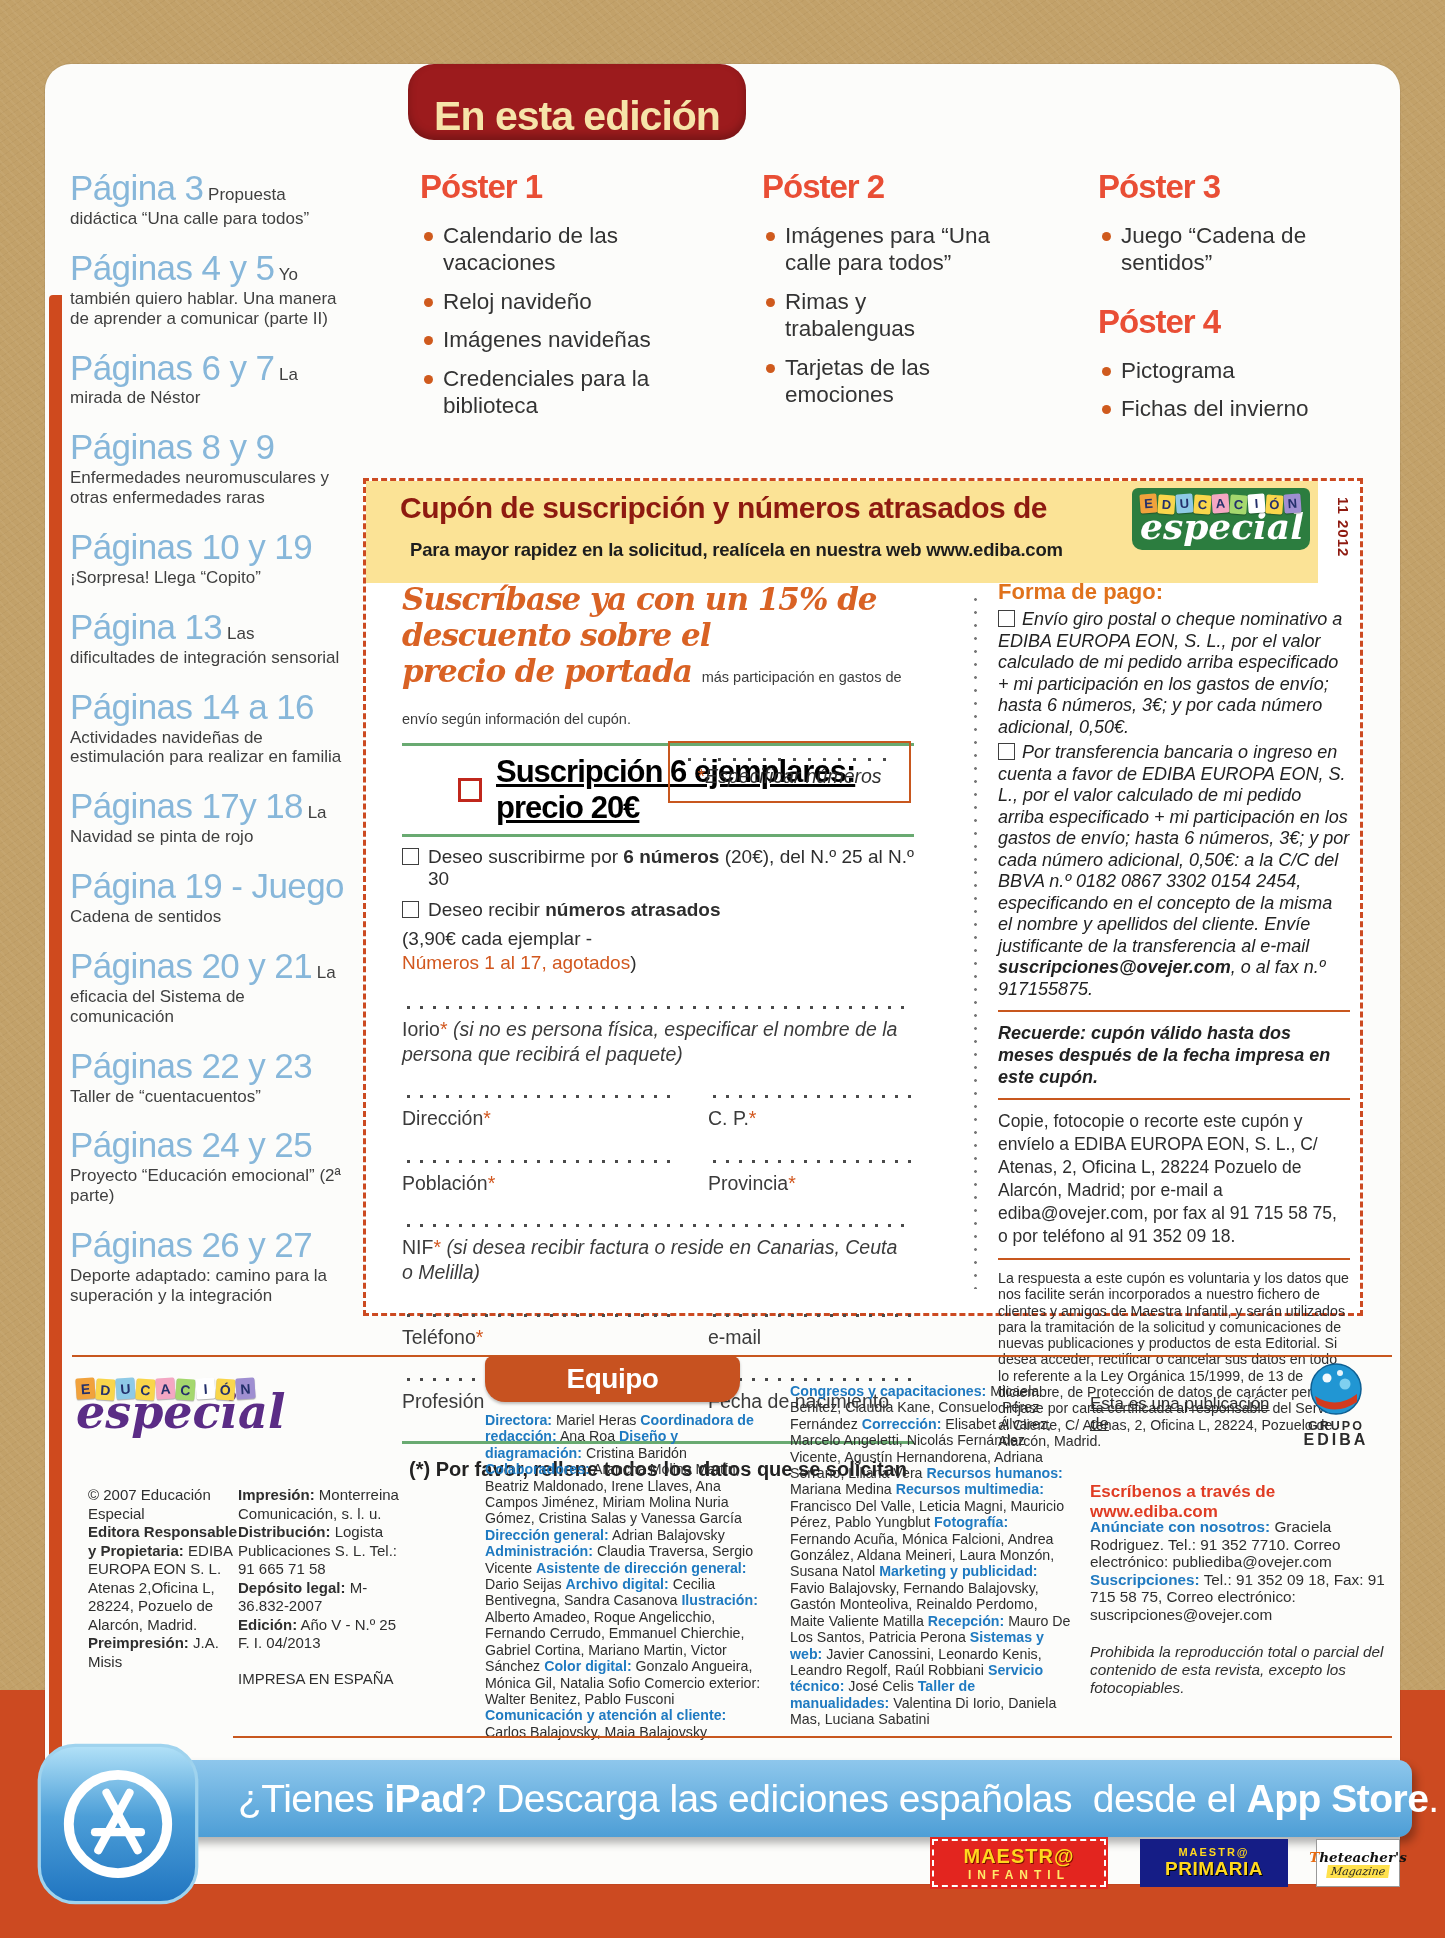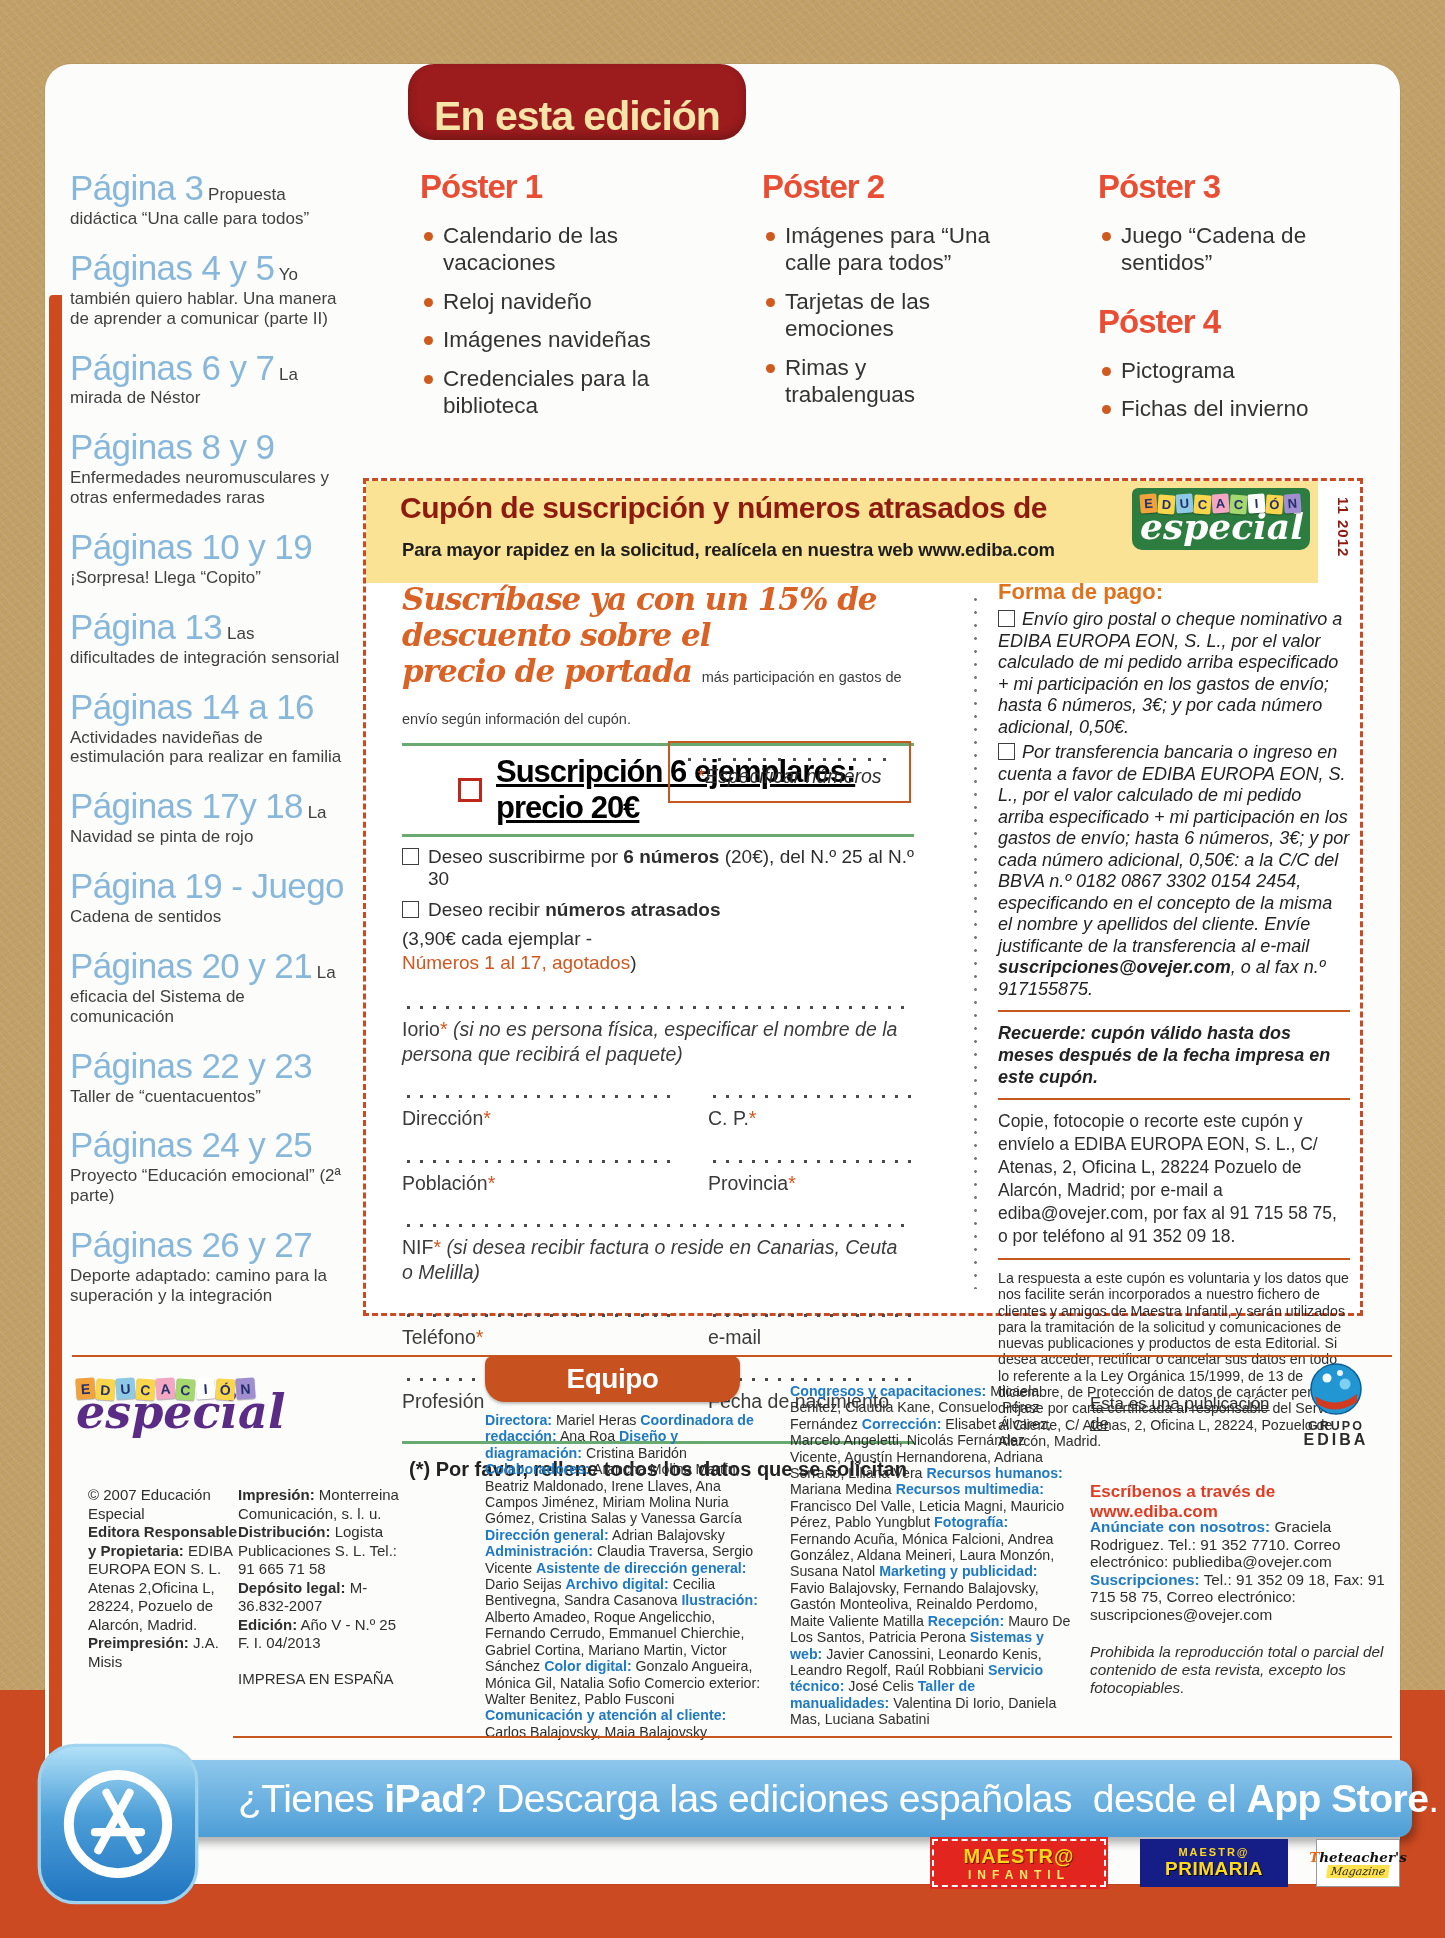--- a/index.html
+++ b/index.html
@@ -34,21 +34,21 @@
   .pitem{font-size:22.5px;color:#333;line-height:1.22;margin:0 0 11px;padding-left:23px;position:relative;}
   .pcol.c1 .pitem{width:218px;}
   .pcol.c2 .pitem{width:212px;}
   .pcol.c3 .pitem{width:195px;}
   .pitem::before{content:"";position:absolute;left:4px;top:10px;width:9px;height:9px;border-radius:50%;background:#cf5a1d;}
 
   
   .coupon{position:absolute;left:363px;top:478px;width:1000px;height:838px;background:#fff;border:3px dashed #cc4a21;box-sizing:border-box;}
   .chead{position:absolute;left:0;top:0;width:calc(100% - 42px);height:102px;background:#fbe396;}
   .ctitle{position:absolute;left:34px;top:10px;font-size:30px;font-weight:700;color:#8e1a10;letter-spacing:-0.5px;}
-  .csub{position:absolute;left:36px;top:58px;font-size:18.5px;font-weight:700;color:#1d1d1d;letter-spacing:-0.2px;}
+  .csub{position:absolute;left:44px;top:58px;font-size:18.5px;font-weight:700;color:#1d1d1d;letter-spacing:-0.2px;}
   .vol{position:absolute;right:8px;top:16px;writing-mode:vertical-rl;font-size:15px;font-weight:700;color:#8e1a10;letter-spacing:1px;}
 
   
   .clogo{position:absolute;right:50px;top:7px;width:178px;height:88px;}
   .logo-es{position:relative;}
   .logo-es .tiles{display:flex;gap:1px;}
   .logo-es .tile{width:17px;height:19px;display:flex;align-items:center;justify-content:center;
       font-size:13px;font-weight:700;color:#24306b;border-radius:2px;box-shadow:0 1px 1px rgba(0,0,0,.3);}
   .logo-es .tile:nth-child(odd){transform:rotate(-4deg);}
   .logo-es .tile:nth-child(even){transform:rotate(4deg) translateY(1px);}
@@ -178,22 +178,22 @@
           <p class="pitem">Calendario de las vacaciones</p>
           <p class="pitem">Reloj navideño</p>
           <p class="pitem">Imágenes navideñas</p>
           <p class="pitem">Credenciales para la biblioteca</p>
         </div>
       </div>
       <div class="pcol c2">
         <div class="sec1">
           <h2 class="ptitle">Póster 2</h2>
           <p class="pitem">Imágenes para “Una calle para todos”</p>
+          <p class="pitem">Rimas y trabalenguas</p>
           <p class="pitem">Tarjetas de las emociones</p>
-          <p class="pitem">Rimas y trabalenguas</p>
         </div>
       </div>
       <div class="pcol c3">
         <div class="sec1">
           <h2 class="ptitle">Póster 3</h2>
           <p class="pitem">Juego “Cadena de sentidos”</p>
         </div>
         <div class="sec2">
           <h2 class="ptitle">Póster 4</h2>
           <p class="pitem">Pictograma</p>

